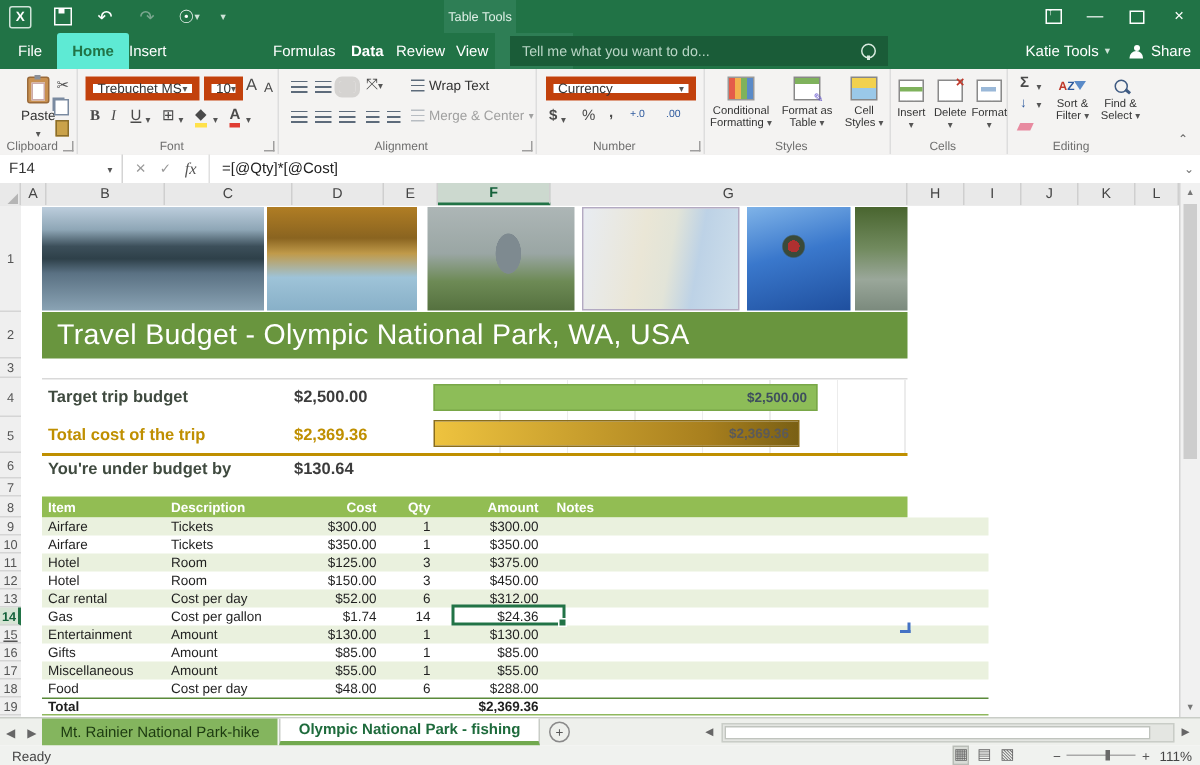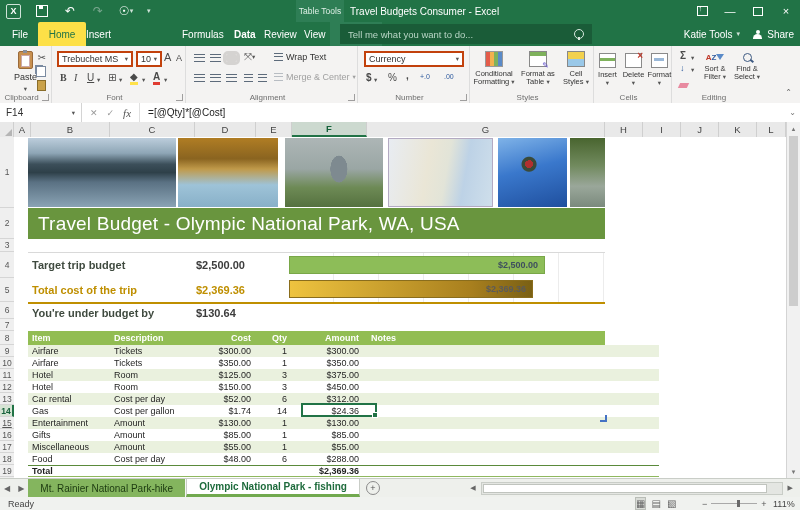--- a/index.html
+++ b/index.html
@@ -20,40 +20,40 @@
   .win-title{position:absolute;left:350px;top:0;height:22px;display:flex;align-items:center;font-size:10px;color:#fff;}
   .winbtns{position:absolute;right:4px;top:0;height:22px;display:flex;align-items:center;gap:8px;}
   .wb{width:20px;height:16px;display:flex;align-items:center;justify-content:center;color:#fff;font-size:11px;}
   .restore{width:8px;height:7px;border:1px solid #fff;position:relative;background:#217346;}
   .rdo{width:9px;height:8px;border:1px solid #fff;position:relative;}
   .rdo:after{content:"↑";position:absolute;left:1px;top:-2px;font-size:7px;}
 
   
   .tabrow{position:absolute;left:0;top:22px;width:800px;height:24px;background:#217346;}
   .rtab{position:absolute;top:0;height:24px;display:flex;align-items:center;justify-content:center;color:#fff;font-size:10px;padding:0 6px;}
-  .rtab.active{background:#fde047;color:#217346;font-weight:normal;border-radius:2px 2px 0 0;}
+  .rtab.active{background:#5eead4;color:#217346;font-weight:bold;border-radius:2px 2px 0 0;}
   .rtab.ctx{background:#2e7e55;}
   .tellme{position:absolute;left:340px;top:2px;width:252px;height:20px;background:#1a5c38;display:flex;align-items:center;color:#b9d6c6;font-size:9.5px;padding:0 8px;box-sizing:border-box;}
   .bulb{margin-left:auto;width:8px;height:8px;border:1px solid #d8ead f;border:1px solid #d8eadf;border-radius:50%;position:relative;}
   .bulb:after{content:"";position:absolute;left:2.5px;top:7px;width:2px;height:3px;background:#d8eadf;}
   .acct{position:absolute;right:60px;top:0;height:24px;display:flex;align-items:center;color:#fff;font-size:10px;gap:4px;}
   .share{position:absolute;right:6px;top:0;height:24px;display:flex;align-items:center;color:#fff;font-size:10px;gap:5px;}
   .person{width:9px;height:9px;position:relative;}
   .person:before{content:"";position:absolute;left:2.5px;top:0;width:4px;height:4px;border-radius:50%;background:#fff;}
   .person:after{content:"";position:absolute;left:0;top:4.5px;width:9px;height:4.5px;border-radius:5px 5px 0 0;background:#fff;}
 
   
   .ribbon{position:absolute;left:0;top:46px;width:800px;height:57px;background:#f4f3f2;border-bottom:1px solid #d8d6d4;display:flex;}
   .rgroup{position:relative;height:100%;border-right:1px solid #ddd;box-sizing:border-box;flex:0 0 auto;}
   .glabel{position:absolute;bottom:1px;left:0;right:8px;text-align:center;font-size:8px;color:#6e6e6e;}
   .launcher{position:absolute;right:2px;bottom:2px;width:6px;height:6px;border-left:1px solid #8a8a8a;border-bottom:1px solid #8a8a8a;transform:rotate(-90deg);opacity:.8;}
   .bigbtn{display:flex;flex-direction:column;align-items:center;justify-content:flex-start;padding-top:5px;gap:3px;}
   .rlbl{font-size:9px;color:#333;text-align:center;line-height:10px;}
   .mini{display:flex;align-items:center;justify-content:center;font-size:10px;color:#4a4a4a;}
-  .selbox{background:#fff;border:2px solid #c2410c;display:flex;align-items:center;font-size:9px;color:#333;padding:0 3px;box-sizing:border-box;height:16px;}
+  .selbox{background:#fff;border:5px solid #c2410c;display:flex;align-items:center;font-size:9px;color:#333;padding:0 3px;box-sizing:border-box;height:16px;}
   .selbox .caret2{margin-left:auto;}
   .caret2{font-size:6.5px;color:#555;}
   .lines{width:11px;height:8px;background:linear-gradient(#5d6b7b 0 1px,transparent 1px 3.5px,#5d6b7b 3.5px 4.5px,transparent 4.5px 7px,#5d6b7b 7px 8px);}
   .pressed{background:#d5d3d1;border-radius:2px;}
   .clipboard-ico{width:13px;height:16px;border:1px solid #9a6a3a;background:#c89050;border-radius:2px;position:relative;}
   .clipboard-ico:after{content:"";position:absolute;left:2px;top:3px;width:7px;height:10px;background:#fff;border:1px solid #caa;}
   .clipboard-ico:before{content:"";position:absolute;left:3.5px;top:-2px;width:4px;height:3px;background:#8a8f98;}
   .sq16{width:16px;height:14px;position:relative;}
   .cf-ico{background:linear-gradient(90deg,#e45c4a 0 4px,#f2b14e 4px 8px,#7fb25c 8px 12px,#5a8ac8 12px 16px);border:1px solid #999;}
   .fat-ico{background:#fff;border:1px solid #888;}
@@ -154,21 +154,20 @@
           <span class="floppy"></span>
         </span>
       <span class="qico">↶</span>
       <span class="qico dim">↷</span>
       <span class="qico">☉<span class="caret">▾</span></span>
       <span class="caret">▾</span>
     </div>
     <div class="tt-chip">
         <span>Table Tools</span>
       </div>
-    <div class="win-title">Travel Budgets Consumer - Excel</div>
     <div class="winbtns">
       <span class="wb">
           <span class="rdo"></span>
         </span>
       <span class="wb">—</span>
       <span class="wb">
           <span class="restore"></span>
         </span>
       <span class="wb">×</span>
     </div>

